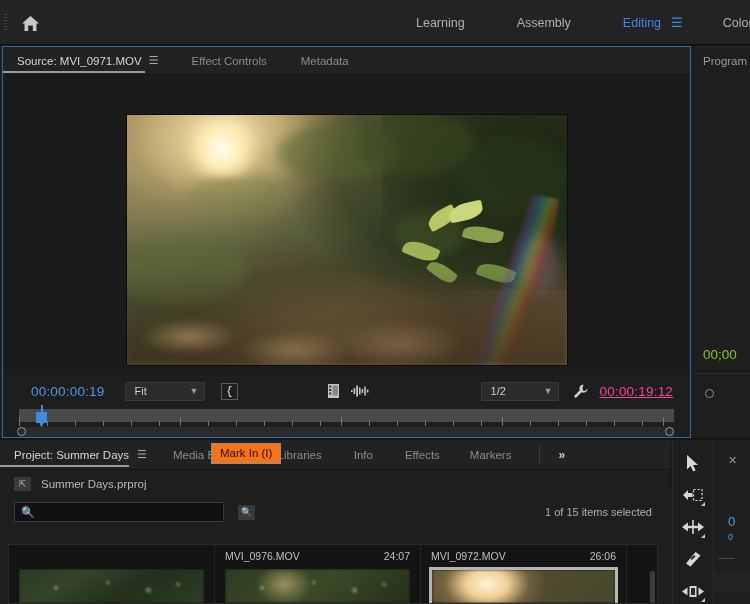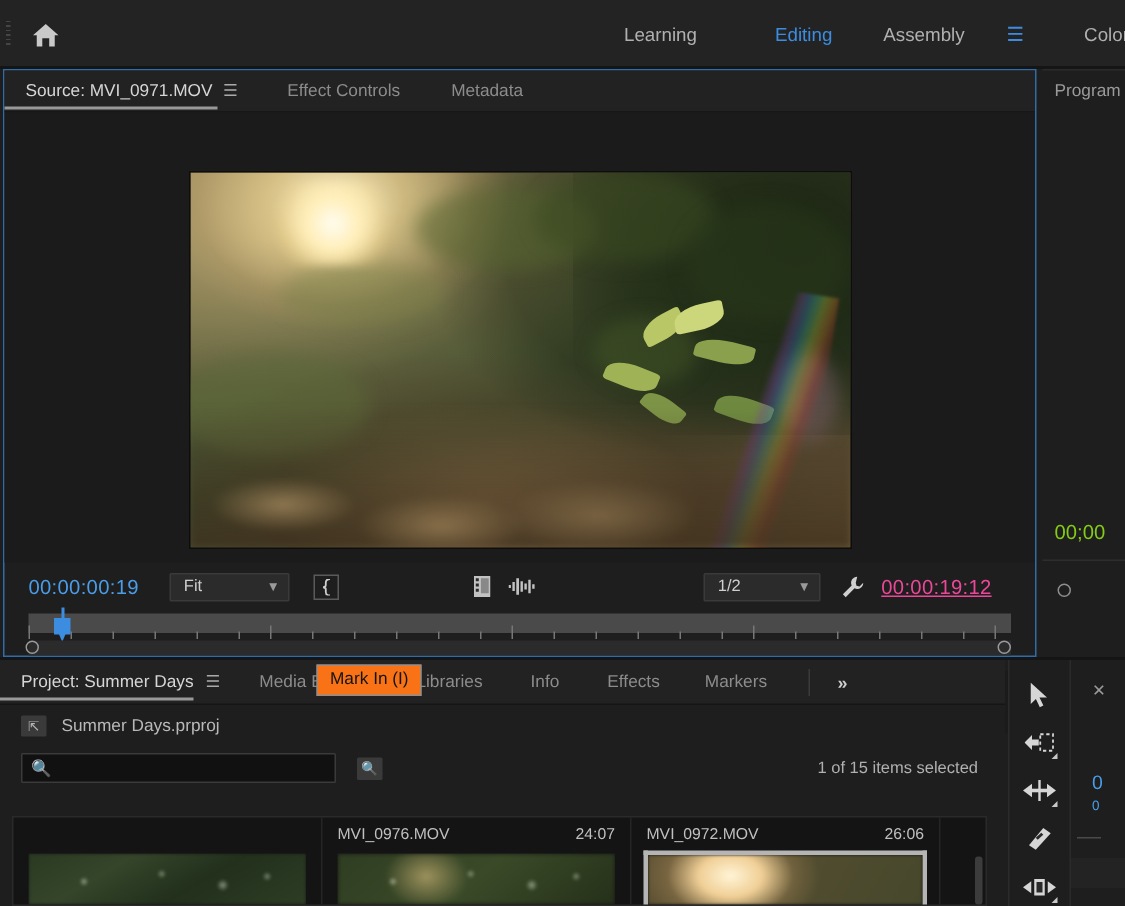--- a/index.html
+++ b/index.html
@@ -95,21 +95,21 @@
   .v-fg { position:absolute; left:0; bottom:0; width:100%; height:38%;
     background:
       radial-gradient(ellipse 70px 26px at 14% 70%, rgba(205,170,118,0.55), rgba(0,0,0,0) 70%),
       radial-gradient(ellipse 80px 30px at 38% 85%, rgba(190,158,108,0.5), rgba(0,0,0,0) 70%),
       radial-gradient(ellipse 90px 34px at 62% 78%, rgba(168,140,96,0.45), rgba(0,0,0,0) 72%),
       linear-gradient(to top, rgba(60,46,28,0.75), rgba(0,0,0,0));
     filter: blur(2.5px); }
 
   
   .tc-row {
-    position:absolute; left:0; top:330px; width:687px; height:28px;
+    position:absolute; left:12px; top:330px; width:687px; height:28px;
     display:flex; align-items:center;
   }
   .tc-blue { color:#4a9de8; font-size:13.5px; margin-left:16px; letter-spacing:.2px; }
   .tc-right { color:#ec4899; font-size:13.5px; letter-spacing:.2px;text-decoration:underline; }
   .sel {
     background:#2b2b2b; border:1px solid #3a3a3a; height:19px; min-width:74px;
     display:flex; align-items:center; justify-content:space-between;
     font-size:11px; color:#cfcfcf; padding:0 5px 0 9px; border-radius:1px;
   }
   .sel .cv { font-size:9px; color:#9a9a9a; margin-left:8px; }
@@ -238,22 +238,22 @@
 
   <div class="topbar">
     <div class="grip"></div>
     <div class="home-btn">
       <svg width="19" height="17" viewBox="0 0 19 17">
           <path d="M9.5 1 L18 8.5 L15.5 8.5 L15.5 16 L11.8 16 L11.8 10.5 L7.2 10.5 L7.2 16 L3.5 16 L3.5 8.5 L1 8.5 Z" fill="#c9c9c9"></path>
         </svg>
     </div>
     <div class="ws-tabs">
       <div class="ws-tab">Learning</div>
+      <div class="ws-tab">Assembly</div>
       <div class="ws-tab active">Editing</div>
-      <div class="ws-tab">Assembly</div>
       <div class="ws-menu-ic">☰</div>
       <div class="ws-tab">Color</div>
     </div>
     <div class="topbar-shadow"></div>
   </div>
 
   <div class="source-panel">
 
     <div class="panel-tabs">
       <div class="ptab active" style="padding-left:14px;">

